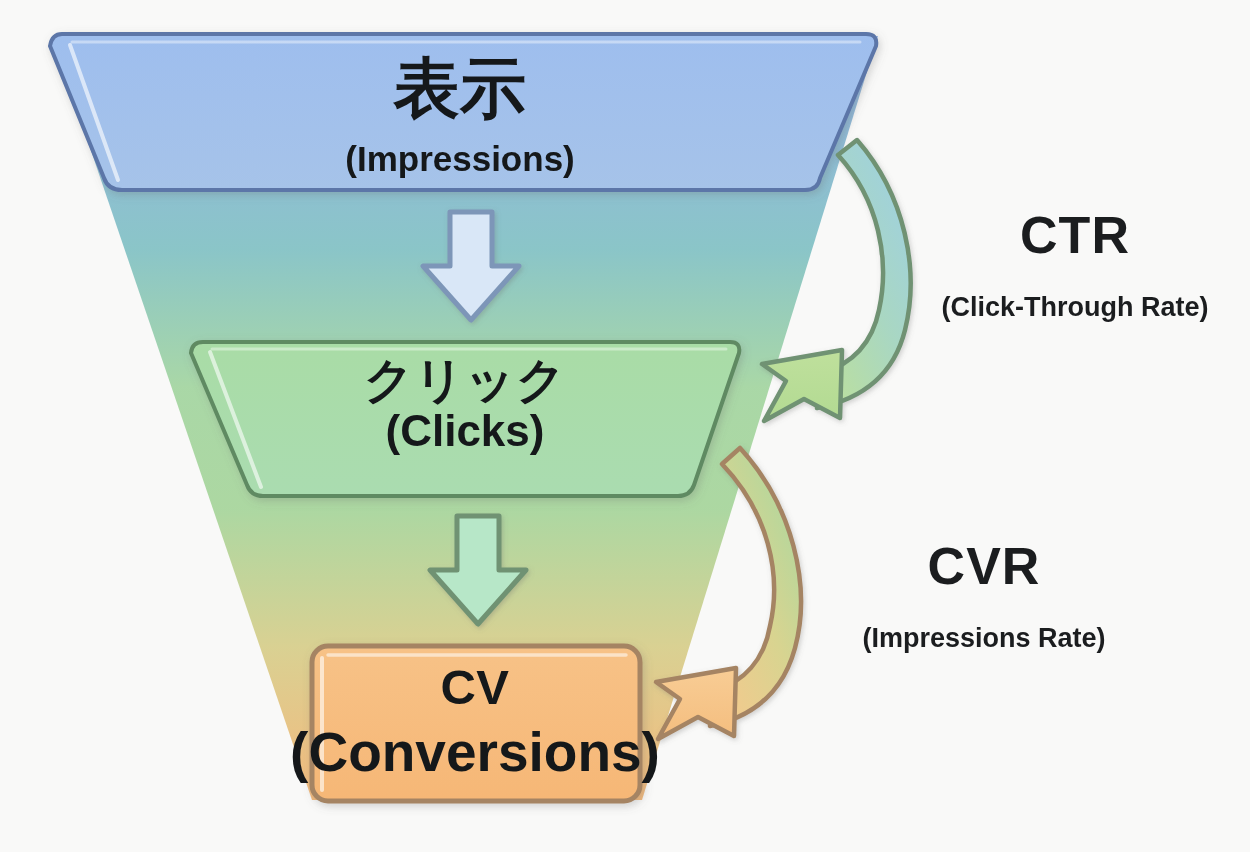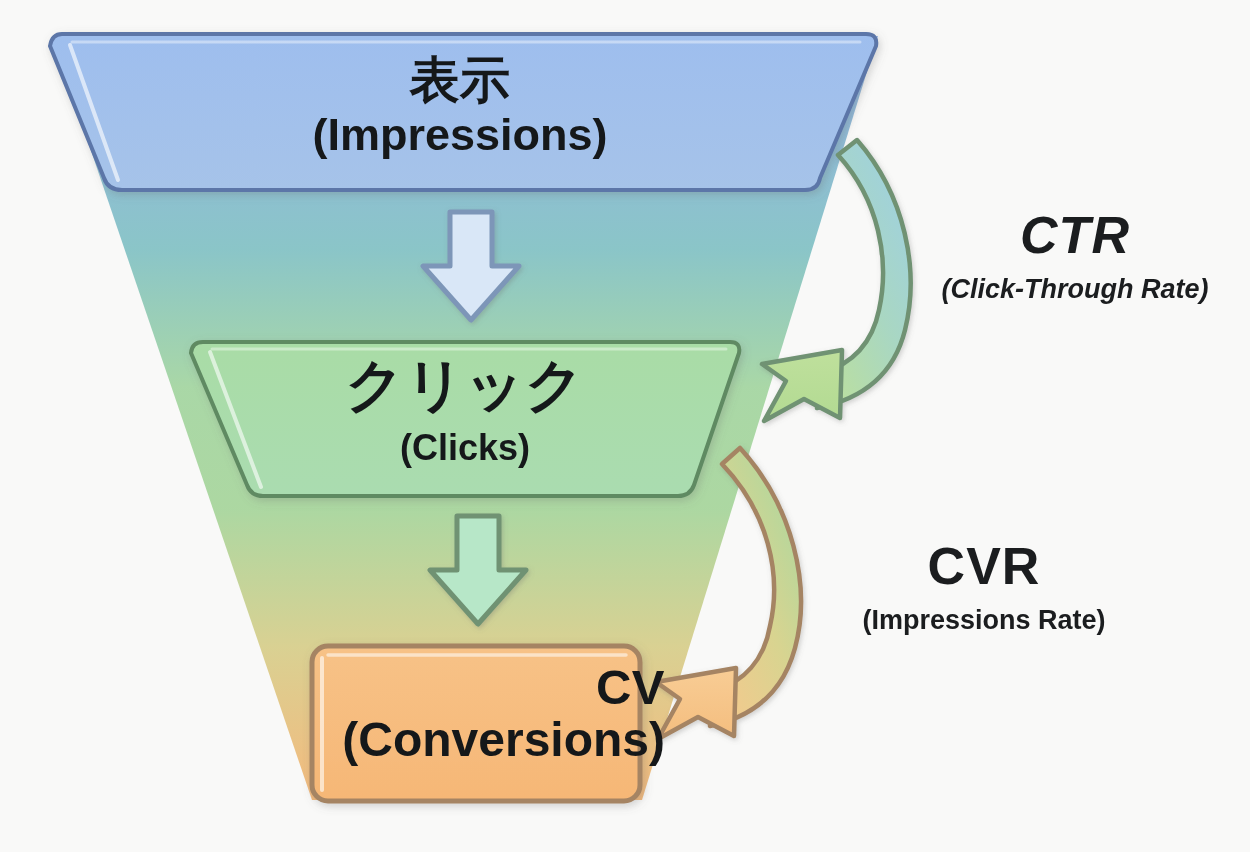--- a/index.html
+++ b/index.html
@@ -41,64 +41,62 @@
   }
   .stage-label .en {
     display: block;
     font-weight: 700;
   }
   #label-impressions {
     left: 250px;
     top: 54px;
     width: 420px;
   }
-  #label-impressions .jp { font-size: 50px; }
-  #label-impressions .en { font-size: 45px; margin-top: 6px; }
+  #label-impressions .jp { font-size: 66px; }
+  #label-impressions .en { font-size: 35px; margin-top: 18px; }
 
   #label-clicks {
     left: 255px;
     top: 355px;
     width: 420px;
   }
-  #label-clicks .jp { font-size: 58px; }
-  #label-clicks .en { font-size: 36px; margin-top: 14px; }
+  #label-clicks .jp { font-size: 49px; }
+  #label-clicks .en { font-size: 44px; margin-top: 2px; }
 
   #label-cv {
     left: 285px;
     top: 662px;
     width: 380px;
-    text-align: right;
   }
   #label-cv .jp { font-size: 49px; }
-  #label-cv .en { font-size: 48px; margin-top: 2px; }
+  #label-cv .en { font-size: 55px; margin-top: 11px; }
 
   .rate-label {
     position: absolute;
     text-align: center;
     color: #1b1d1f;
     pointer-events: none;
     white-space: nowrap;
   }
   .rate-label .abbr {
     display: block;
     font-weight: 700;
     font-size: 52px;
     letter-spacing: 1px;
   }
   .rate-label .full {
     display: block;
     font-weight: 700;
     font-size: 27px;
-    margin-top: 9px;
+    margin-top: 27px;
   }
   #label-ctr {
     left: 905px;
     top: 205px;
     width: 340px;
-    font-style: italic;
   }
   #label-cvr {
     left: 814px;
     top: 536px;
     width: 340px;
   }
 </style>
 </head>
 <body>
 

